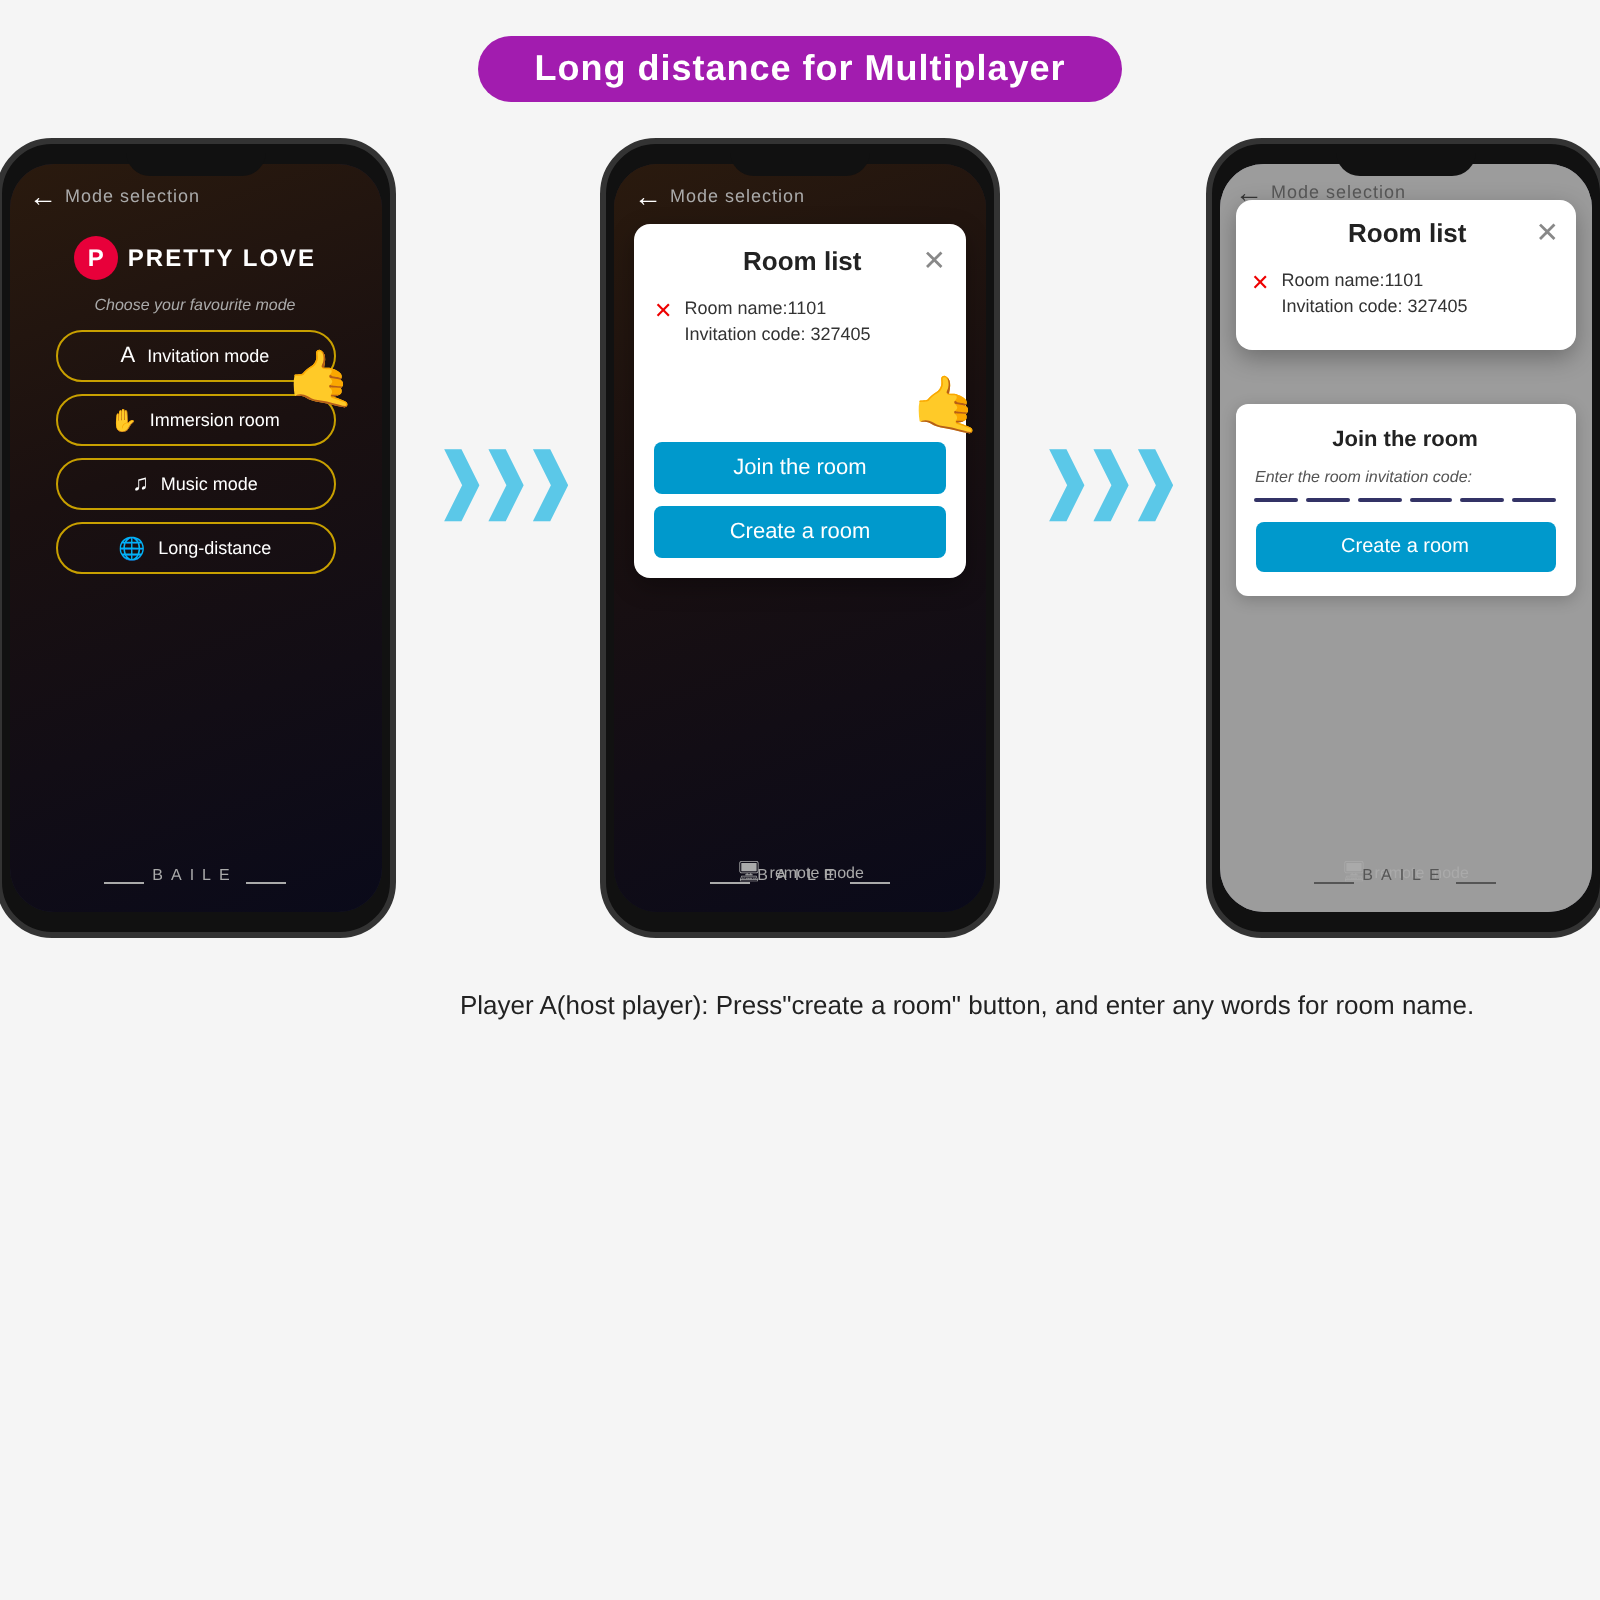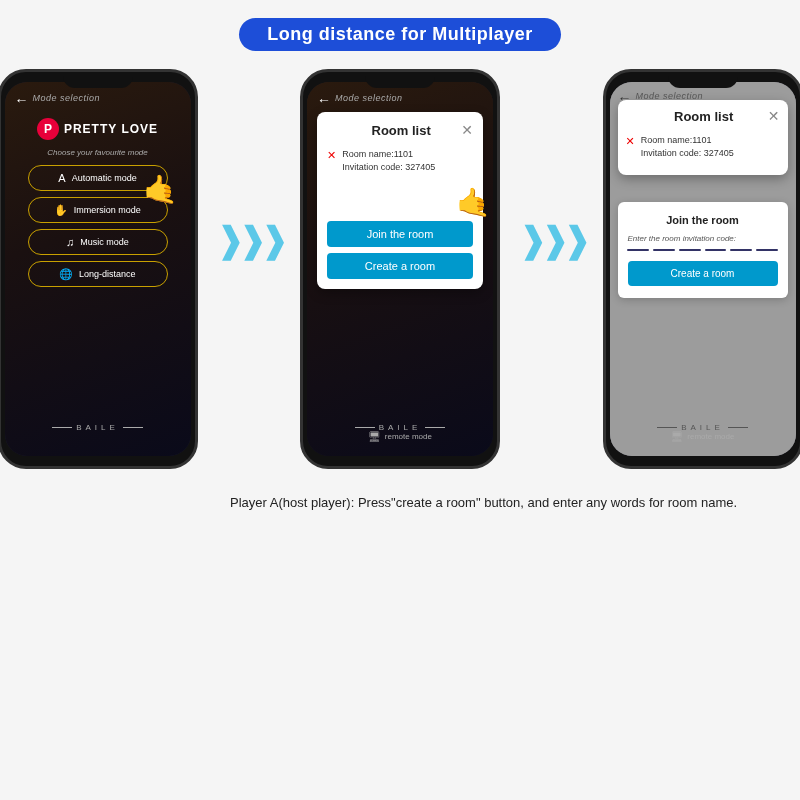--- a/index.html
+++ b/index.html
@@ -10,21 +10,21 @@
       font-family: Arial, sans-serif;
       overflow: hidden;
       display: flex;
       flex-direction: column;
       align-items: center;
     }
 
     
     .title-banner {
       margin-top: 18px;
-      background: #1d4ed8;
+      background: #a21caf;
       border-radius: 20px;
       padding: 6px 28px;
       color: white;
       font-size: 18px;
       font-weight: bold;
       letter-spacing: 0.5px;
     }
 
     
     .phones-row {
@@ -96,21 +96,20 @@
     }
     .back-arrow {
       color: white;
       font-size: 14px;
       margin-right: 4px;
     }
     .mode-selection-label {
       color: #aaa;
       font-size: 9px;
       letter-spacing: 0.5px;
-      font-style: italic;
     }
     .brand-logo {
       display: flex;
       align-items: center;
       margin-top: 12px;
       margin-bottom: 8px;
     }
     .brand-icon {
       width: 22px;
       height: 22px;
@@ -148,26 +147,26 @@
       font-size: 9px;
       margin-bottom: 6px;
       background: transparent;
       gap: 6px;
     }
     .mode-btn-icon {
       font-size: 11px;
     }
     .baile-footer {
       position: absolute;
-      bottom: 24px;
+      bottom: 14px;
       color: #aaa;
       font-size: 8px;
       letter-spacing: 4px;
       display: flex;
-      align-items: center;
+      align-items: flex-end;
       gap: 4px;
     }
     .baile-line {
       width: 20px;
       height: 1px;
       background: #aaa;
     }
 
     
     .screen2 {
@@ -417,25 +416,25 @@
           <span class="back-arrow">←</span>
           <span class="mode-selection-label">Mode selection</span>
         </div>
         <div class="brand-logo">
           <div class="brand-icon">P</div>
           <span class="brand-name">PRETTY LOVE</span>
         </div>
         <span class="choose-text">Choose your favourite mode</span>
         <div class="mode-btn">
           <span class="mode-btn-icon">A</span>
-          <span>Automatic mode</span>
+          <span>Invitation mode</span>
         </div>
         <div class="mode-btn">
           <span class="mode-btn-icon">✋</span>
-          <span>Immersion mode</span>
+          <span>Immersion room</span>
         </div>
         <div class="mode-btn">
           <span class="mode-btn-icon">♫</span>
           <span>Music mode</span>
         </div>
         <div class="mode-btn" style="position:relative;">
           <span class="mode-btn-icon">🌐</span>
           <span>Long-distance</span>
           <span class="hand-pointer">🤙</span>
         </div>

